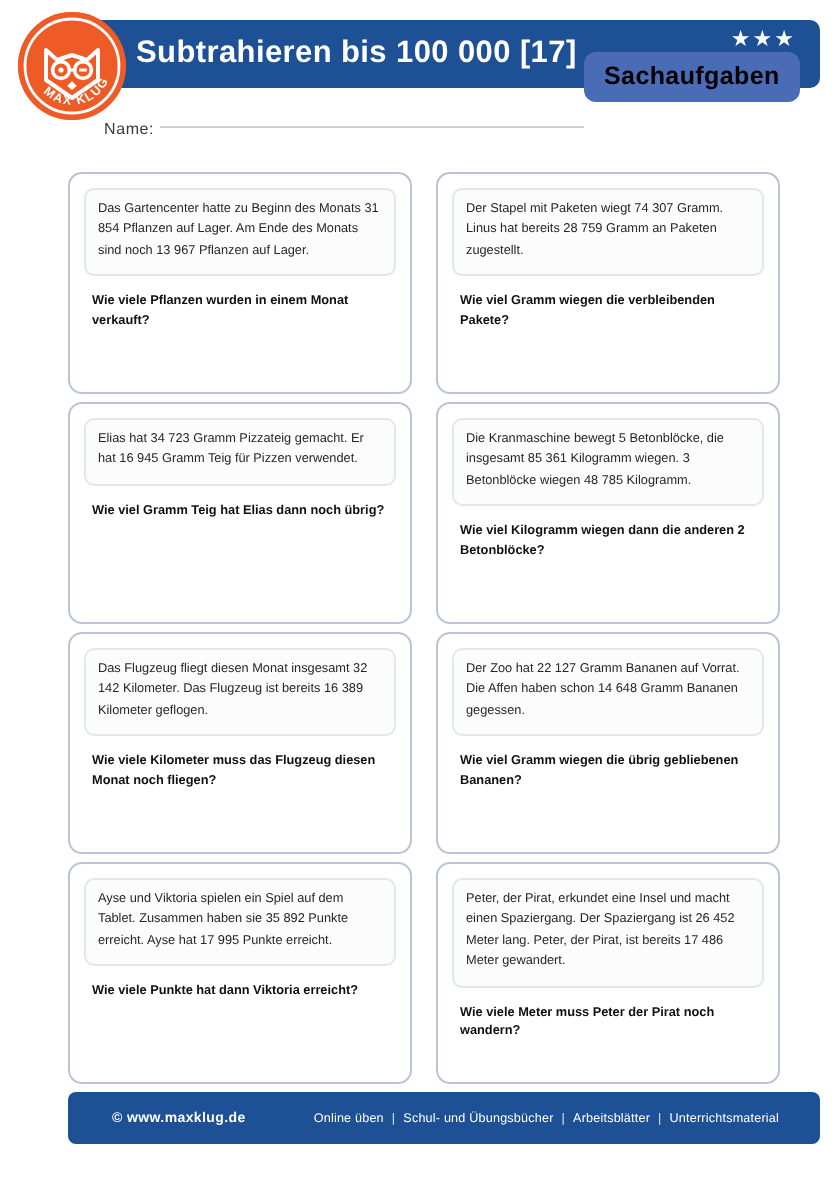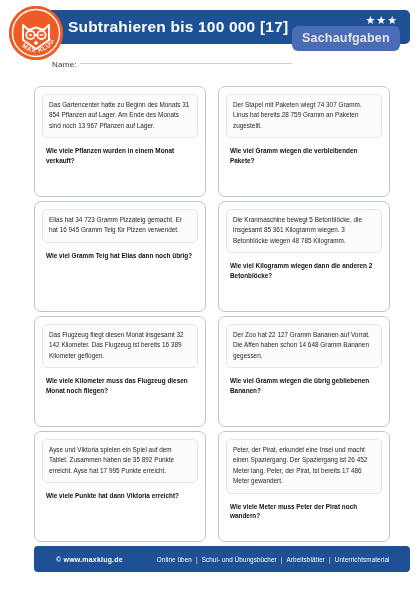--- a/index.html
+++ b/index.html
@@ -64,21 +64,21 @@
   .logo svg { display: block; width: 54px; height: 54px; }
 
   
   .badge {
     position: absolute;
     left: 292px;
     top: 26px;
     padding: 5px 10px 6px 10px;
     background: #4a6bb5;
     border-radius: 6px;
-    color: #e5e5e5;
+    color: #000000;
     font-size: 12.5px;
     font-weight: bold;
     letter-spacing: 0.2px;
     z-index: 6;
     white-space: nowrap;
   }
 
   
   .name-row {
     position: absolute;

